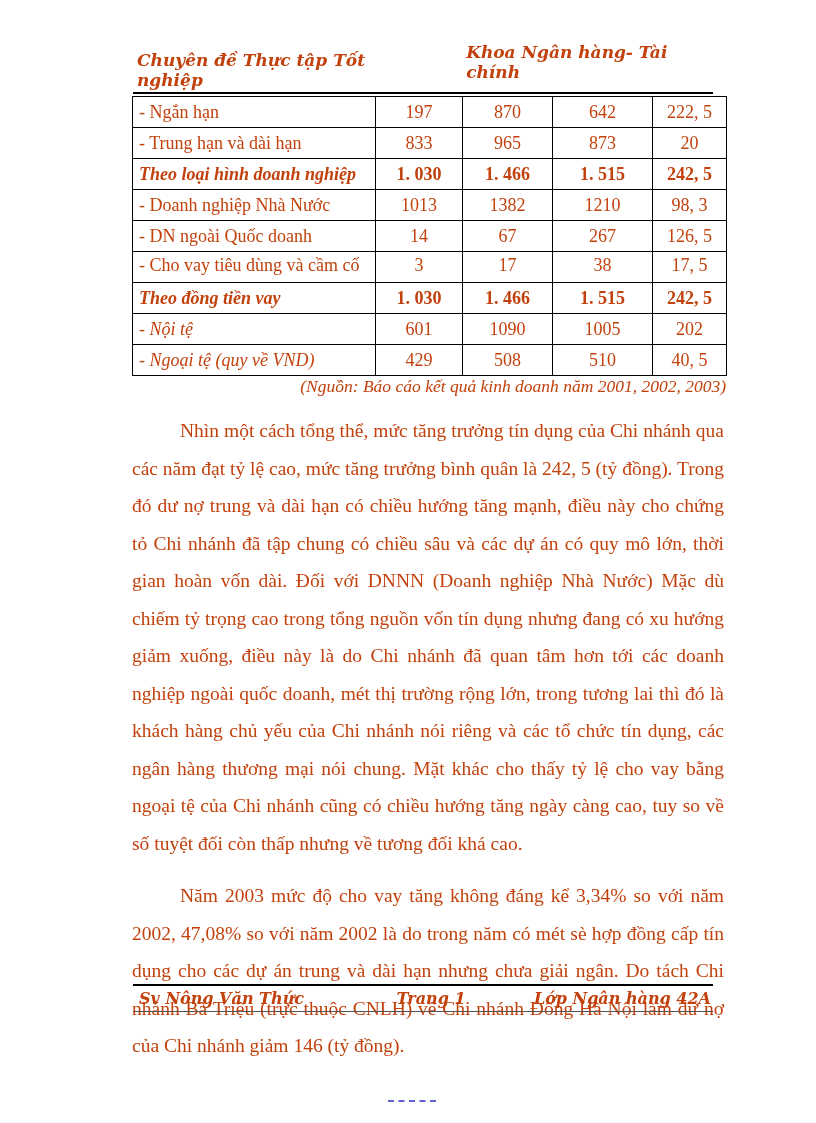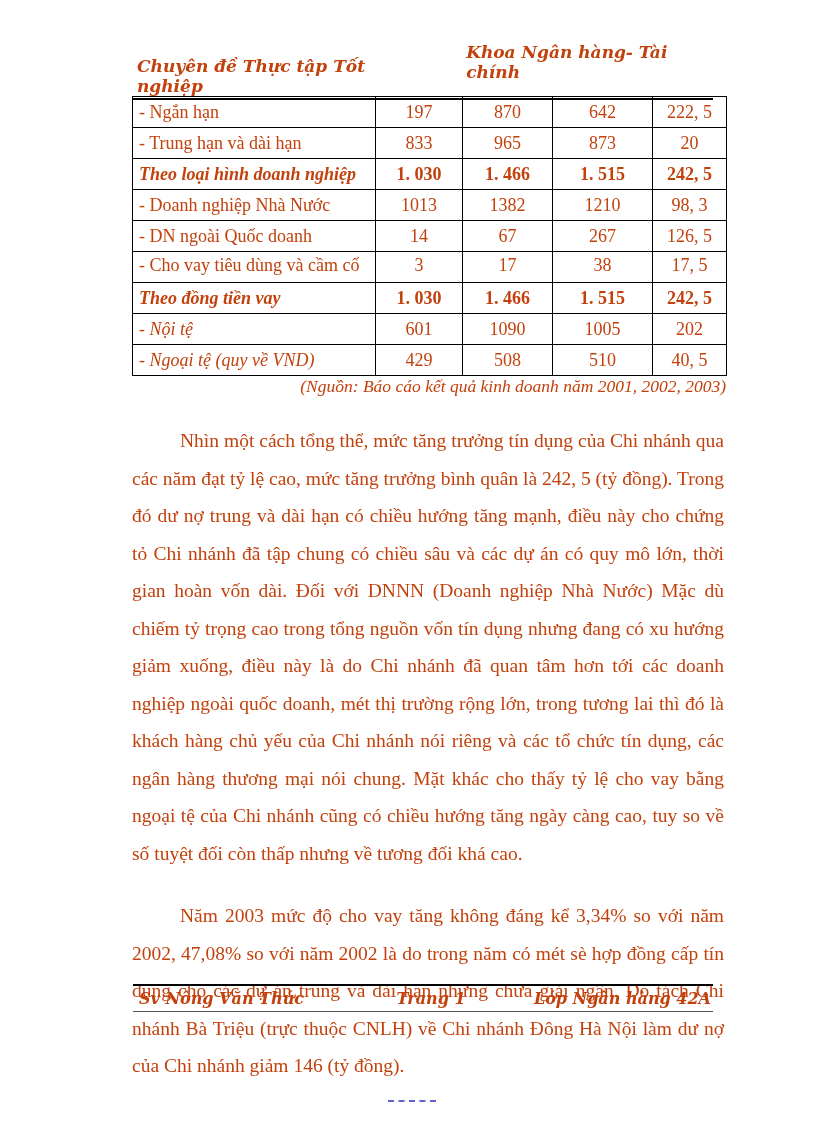--- a/index.html
+++ b/index.html
@@ -14,21 +14,21 @@
   }
 
   
   .header {
     position:absolute; top:42px; left:133px; width:580px;
     display:flex; justify-content:space-between; align-items:flex-end;
     font-family:"DejaVu Serif", serif;
     font-style:italic; font-weight:bold; font-size:17px;
   }
   .hdr-left { border-bottom:2px solid #000; padding:0 38px 2px 4px; }
-  .hdr-right { border-bottom:2px solid #000; padding:0 2px 16px 10px; }
+  .hdr-right { border-bottom:2px solid #000; padding:0 2px 10px 10px; }
 
   
   .content { position:absolute; top:96px; left:132px; width:594px; }
   table.data-table { border-collapse:collapse; width:594px; table-layout:fixed; }
   table.data-table td {
     border:1px solid #000;
     font-size:18px;
     padding:3px 6px;
     height:24px;
     vertical-align:middle;
@@ -46,21 +46,21 @@
     margin-top:0;
     text-align:right;
     font-style:italic;
     font-size:17.5px;
     width:594px;
   }
 
   
   .para {
     width:592px;
-    margin:25px 0 0 0;
+    margin:15px 0 0 0;
     text-align:justify;
     text-indent:48px;
     font-size:19.5px;
     line-height:37.5px;
   }
 
   
   .footer {
     position:absolute; top:984px; left:133px; width:580px;
     display:flex; align-items:center;

